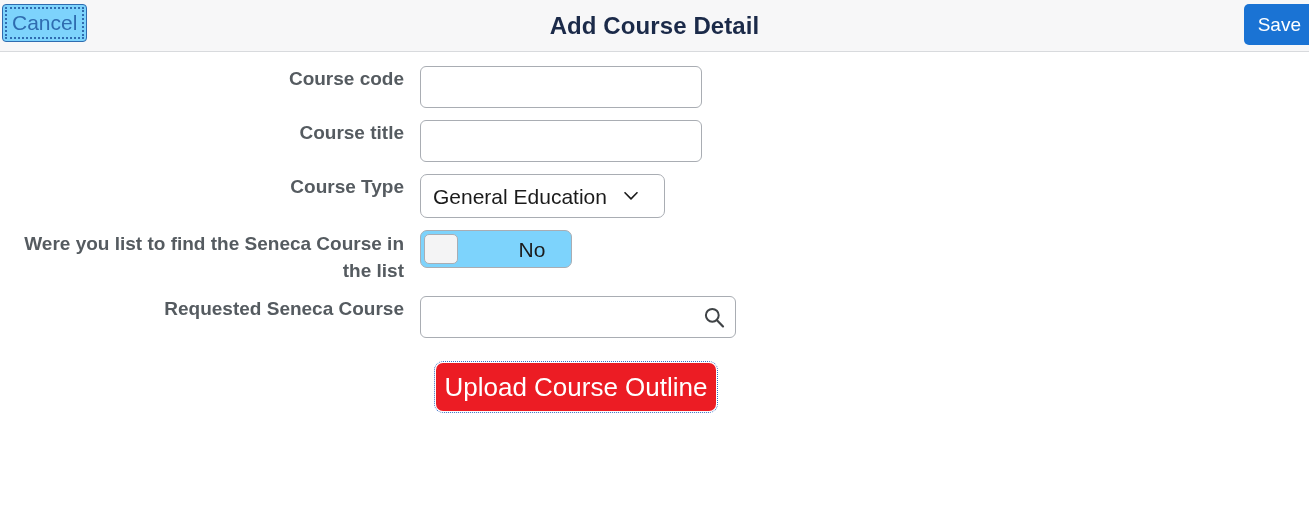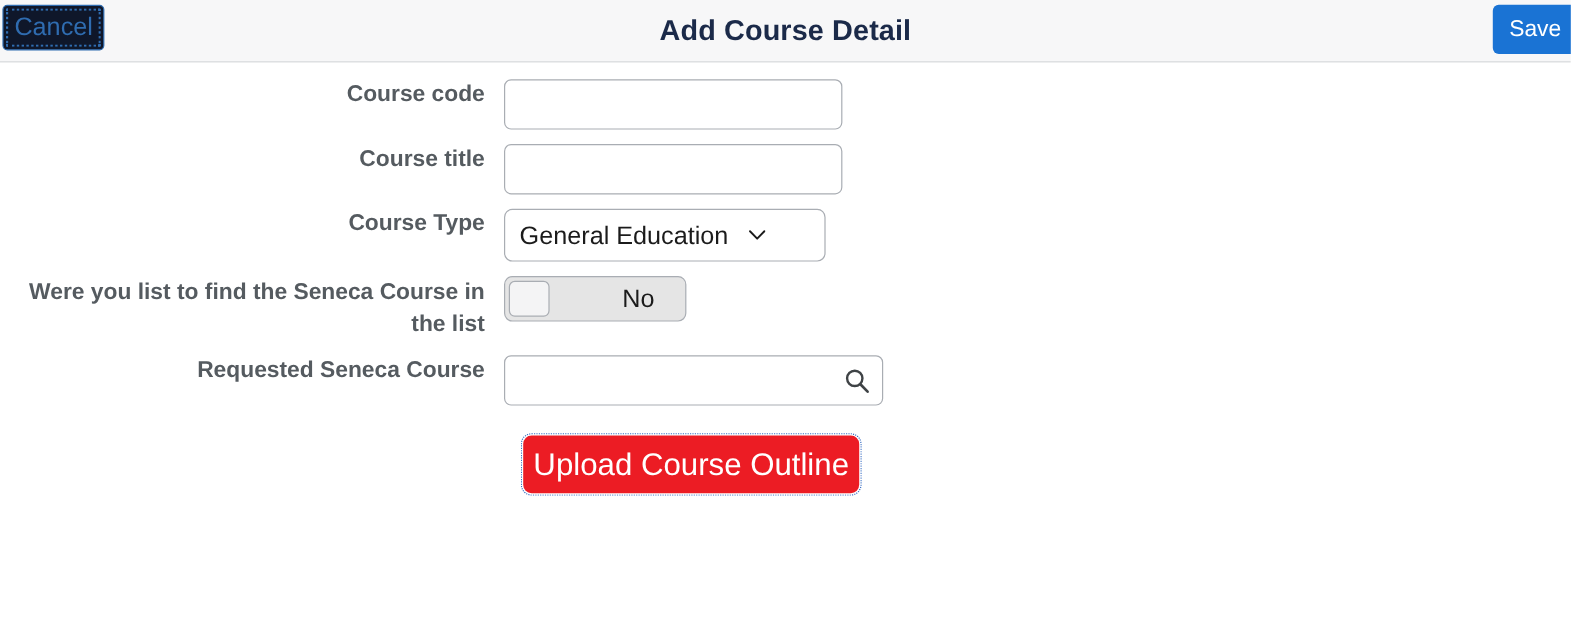--- a/index.html
+++ b/index.html
@@ -33,21 +33,21 @@
     line-height: 1;
   }
   .cancel-btn {
     position: absolute;
     left: 2px;
     top: 4px;
     height: 38px;
     padding: 0 9px;
     display: flex;
     align-items: center;
-    background: #0f172a;
+    background: #7dd3fc;
     color: #2f6cb0;
     font-size: 21px;
     border: 1px solid #2f6cb0;
     border-radius: 4px;
     outline: 2px dotted #2f6cb0;
     outline-offset: -5px;
     cursor: pointer;
     font-family: "Liberation Sans", sans-serif;
   }
   .save-btn {
@@ -108,21 +108,21 @@
     background: #eef0f3;
     border-color: #ccd0d6;
     color: #6b7178;
   }
 
   .select-wrap {
     position: relative;
     width: 230px;
   }
   .select-input {
-    width: 268px;
+    width: 245px;
     height: 44px;
     padding: 6px 32px 6px 12px;
     font-size: 21px;
     color: #1b1b1b;
     background: #ffffff;
     border: 1px solid #a9adb3;
     border-radius: 7px;
     appearance: none;
     -webkit-appearance: none;
     font-family: "Liberation Sans", sans-serif;
@@ -139,21 +139,21 @@
   }
 
   
   .toggle {
     display: flex;
     align-items: center;
     width: 152px;
     height: 38px;
     border: 1px solid #a9adb3;
     border-radius: 7px;
-    background: #e5e5e5;
+    background: #7dd3fc;
     cursor: pointer;
     padding: 3px;
     gap: 44px;
   }
   .toggle-knob {
     width: 34px;
     height: 30px;
     background: #f4f4f5;
     border: 1px solid #a9adb3;
     border-radius: 5px;

